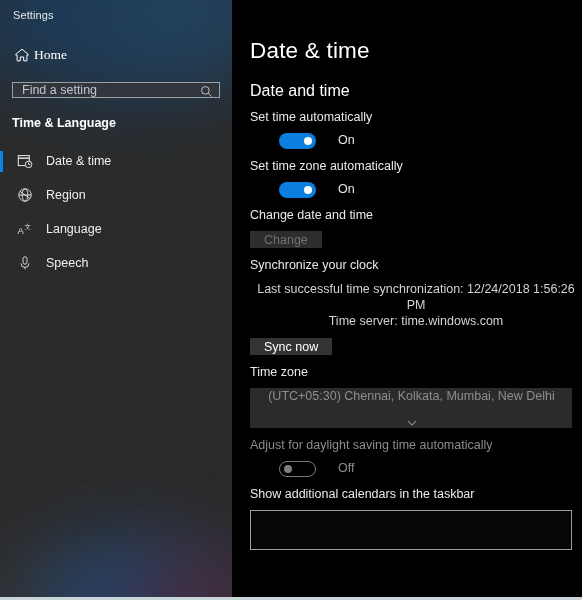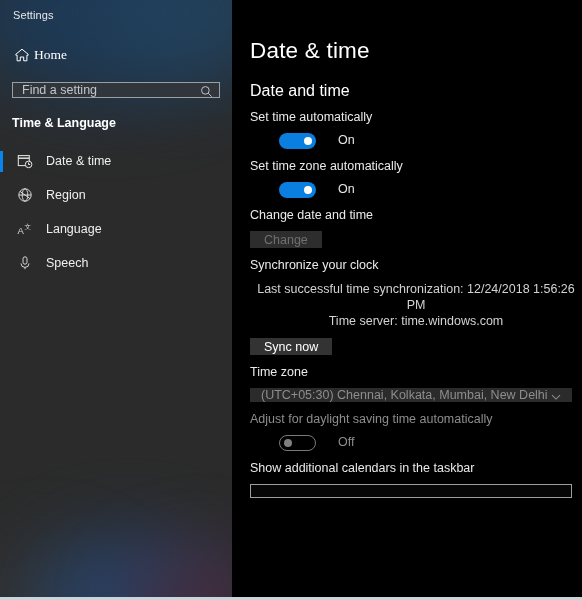--- a/index.html
+++ b/index.html
@@ -241,25 +241,26 @@
     line-height: 16px;
     text-align: center;
   }
   .sub-line + .sub-line { margin-top: 0; }
 
   
   .combo {
     position: relative;
     margin-top: 9px;
     width: 322px;
-    height: 14px;
+    height: 40px;
     display: flex;
     align-items: center;
     padding: 0 9px 0 10px;
     cursor: pointer;
+    flex-direction: column;
   }
   .combo.enabled {
     background: #060606;
     border: 1px solid #9a9fa4;
   }
   .combo.disabled {
     background: #2b2b2b;
     border: 1px solid #2b2b2b;
     cursor: default;
   }

